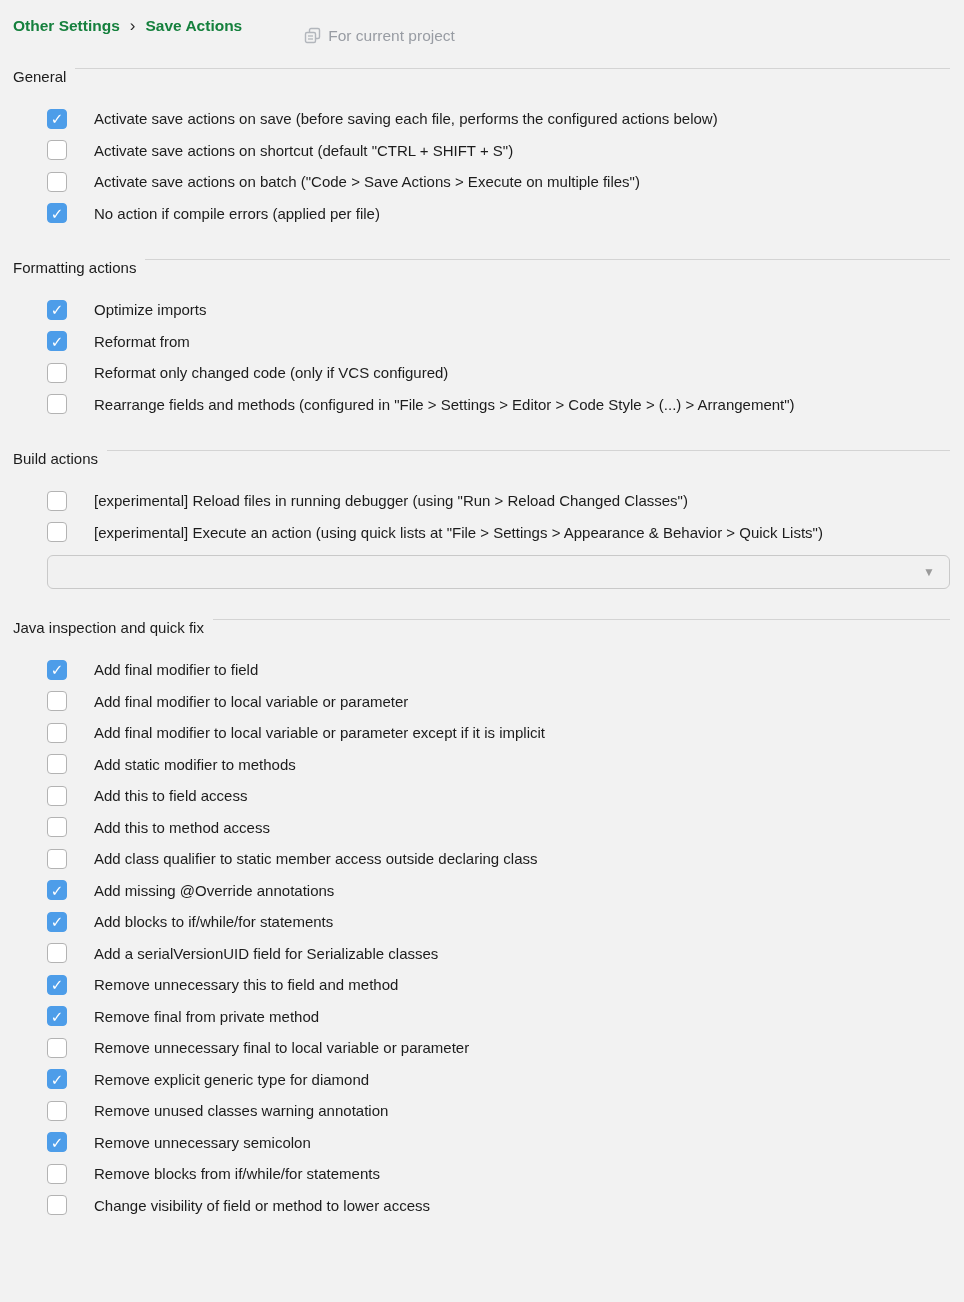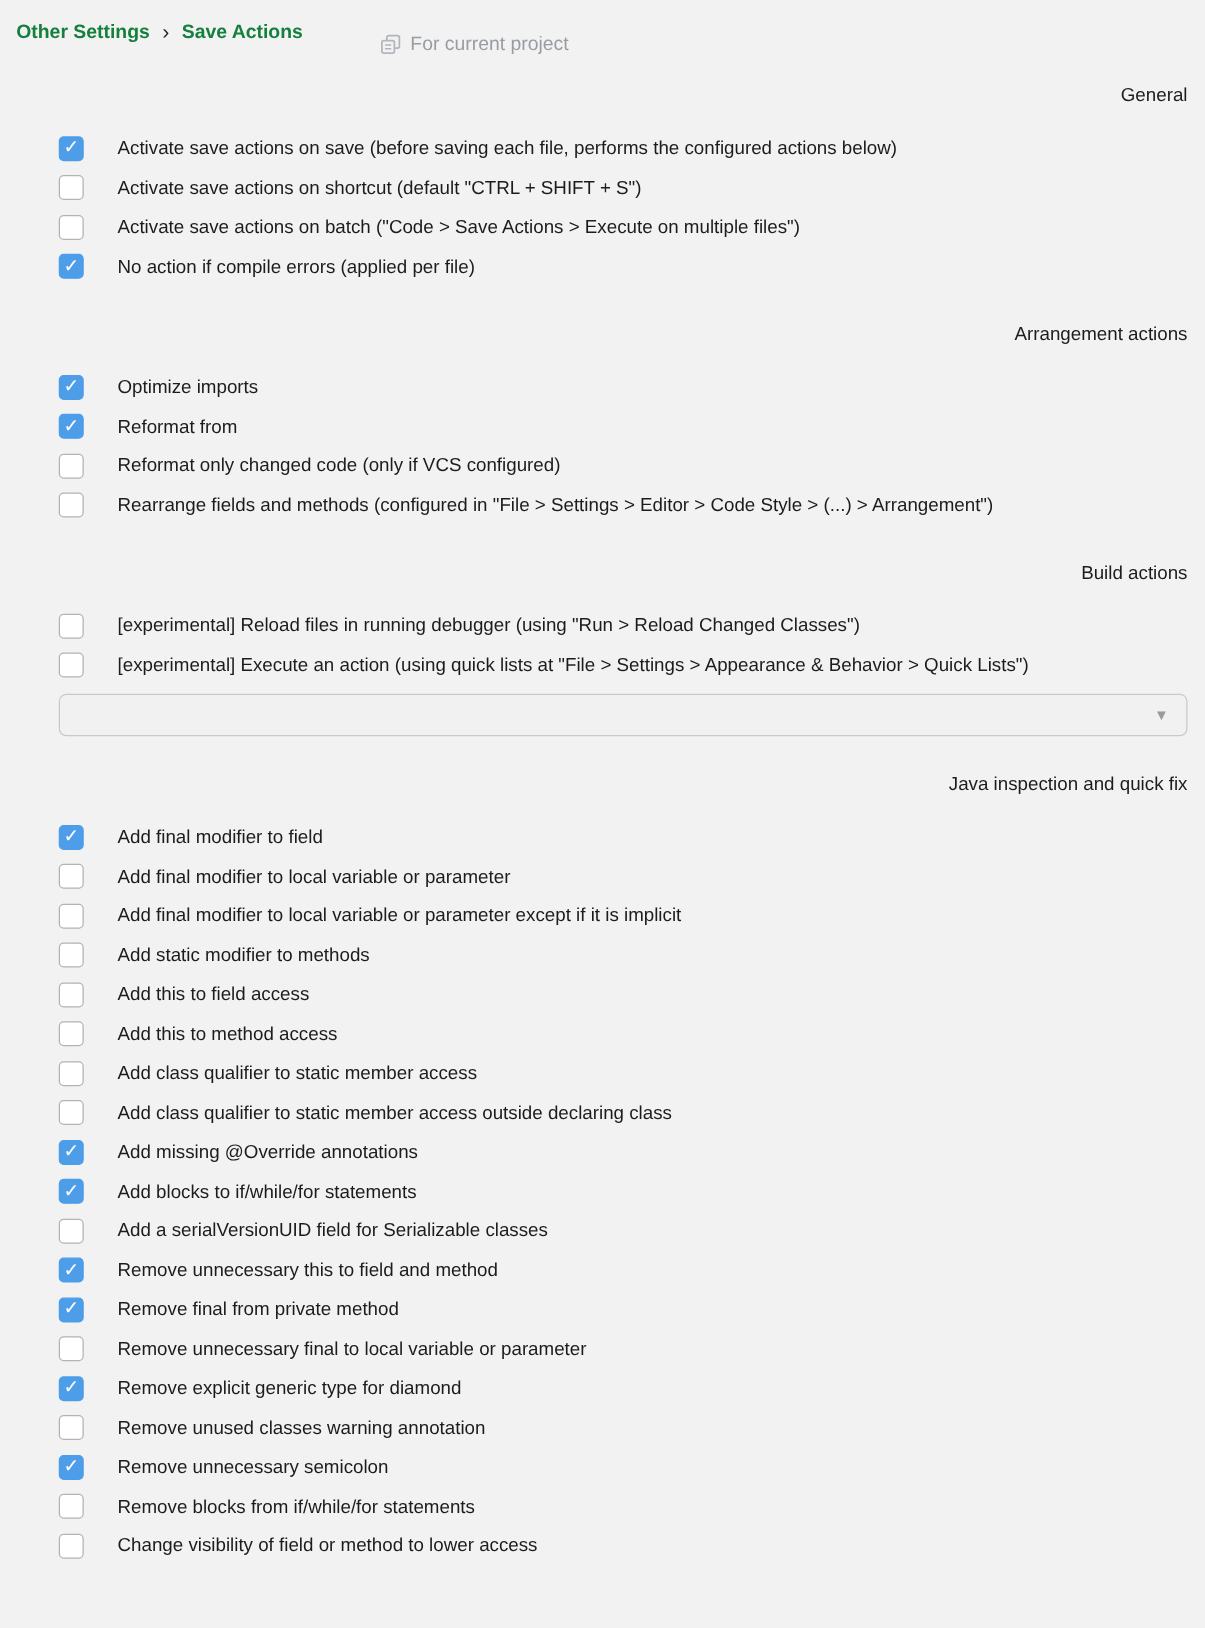--- a/index.html
+++ b/index.html
@@ -16,21 +16,21 @@
     display: flex; align-items: center;
     padding: 13px 14px 0 13px;
     height: 38px;
   }
   .crumb { font-weight: 700; font-size: 15.5px; color: #15803d; white-space: nowrap; }
   .crumb-sep { margin: 0 10px; color: #2b2b2b; font-size: 17px; line-height: 1; }
   .scope { display: flex; align-items: center; margin-left: 62px; color: #989ca3; font-size: 15.5px; margin-top: 20px; }
   .scope svg { margin-right: 7px; display: block; }
 
   .section { margin: 0 14px 0 13px; padding-top: 30px; }
-  .section-head { display: flex; align-items: flex-end; height: 20px; flex-direction: column; }
+  .section-head { display: flex; align-items: flex-start; height: 20px; }
   .section-title { white-space: nowrap; color: #1c1c1c; font-size: 15px; }
   .section-line { flex: 1 1 auto; height: 1px; background: #d4d4d4; margin-left: 9px; }
 
   .rows { margin-top: 15px; padding-left: 34px; }
   .row { display: flex; align-items: center; height: 31.5px; }
   .checkbox {
     width: 20px; height: 20px; flex: 0 0 auto;
     border: 1px solid #b3b3b3; border-radius: 4px;
     background: #ffffff;
     display: flex; align-items: center; justify-content: center;
@@ -104,21 +104,21 @@
     <span class="checkbox checked">
       <span class="checkmark">✓</span>
     </span>
     <span class="row-label">No action if compile errors (applied per file)</span>
   </div>
 </div>
   </div>
 
   <div class="section">
     <div class="section-head">
-      <span class="section-title">Arrangement actions</span>
+      <span class="section-title">Formatting actions</span>
       <span class="section-line"></span>
     </div>
     <div class="rows">
   <div class="row">
     <span class="checkbox checked">
       <span class="checkmark">✓</span>
     </span>
     <span class="row-label">Optimize imports</span>
   </div>
 
@@ -214,26 +214,20 @@
     <span class="row-label">Add this to field access</span>
   </div>
 
   <div class="row">
     <span class="checkbox">
       <span class="checkmark"></span>
     </span>
     <span class="row-label">Add this to method access</span>
   </div>
 
-  <div class="row">
-    <span class="checkbox">
-      <span class="checkmark"></span>
-    </span>
-    <span class="row-label">Add class qualifier to static member access</span>
-  </div>
 
   <div class="row">
     <span class="checkbox">
       <span class="checkmark"></span>
     </span>
     <span class="row-label">Add class qualifier to static member access outside declaring class</span>
   </div>
 
   <div class="row">
     <span class="checkbox checked">

